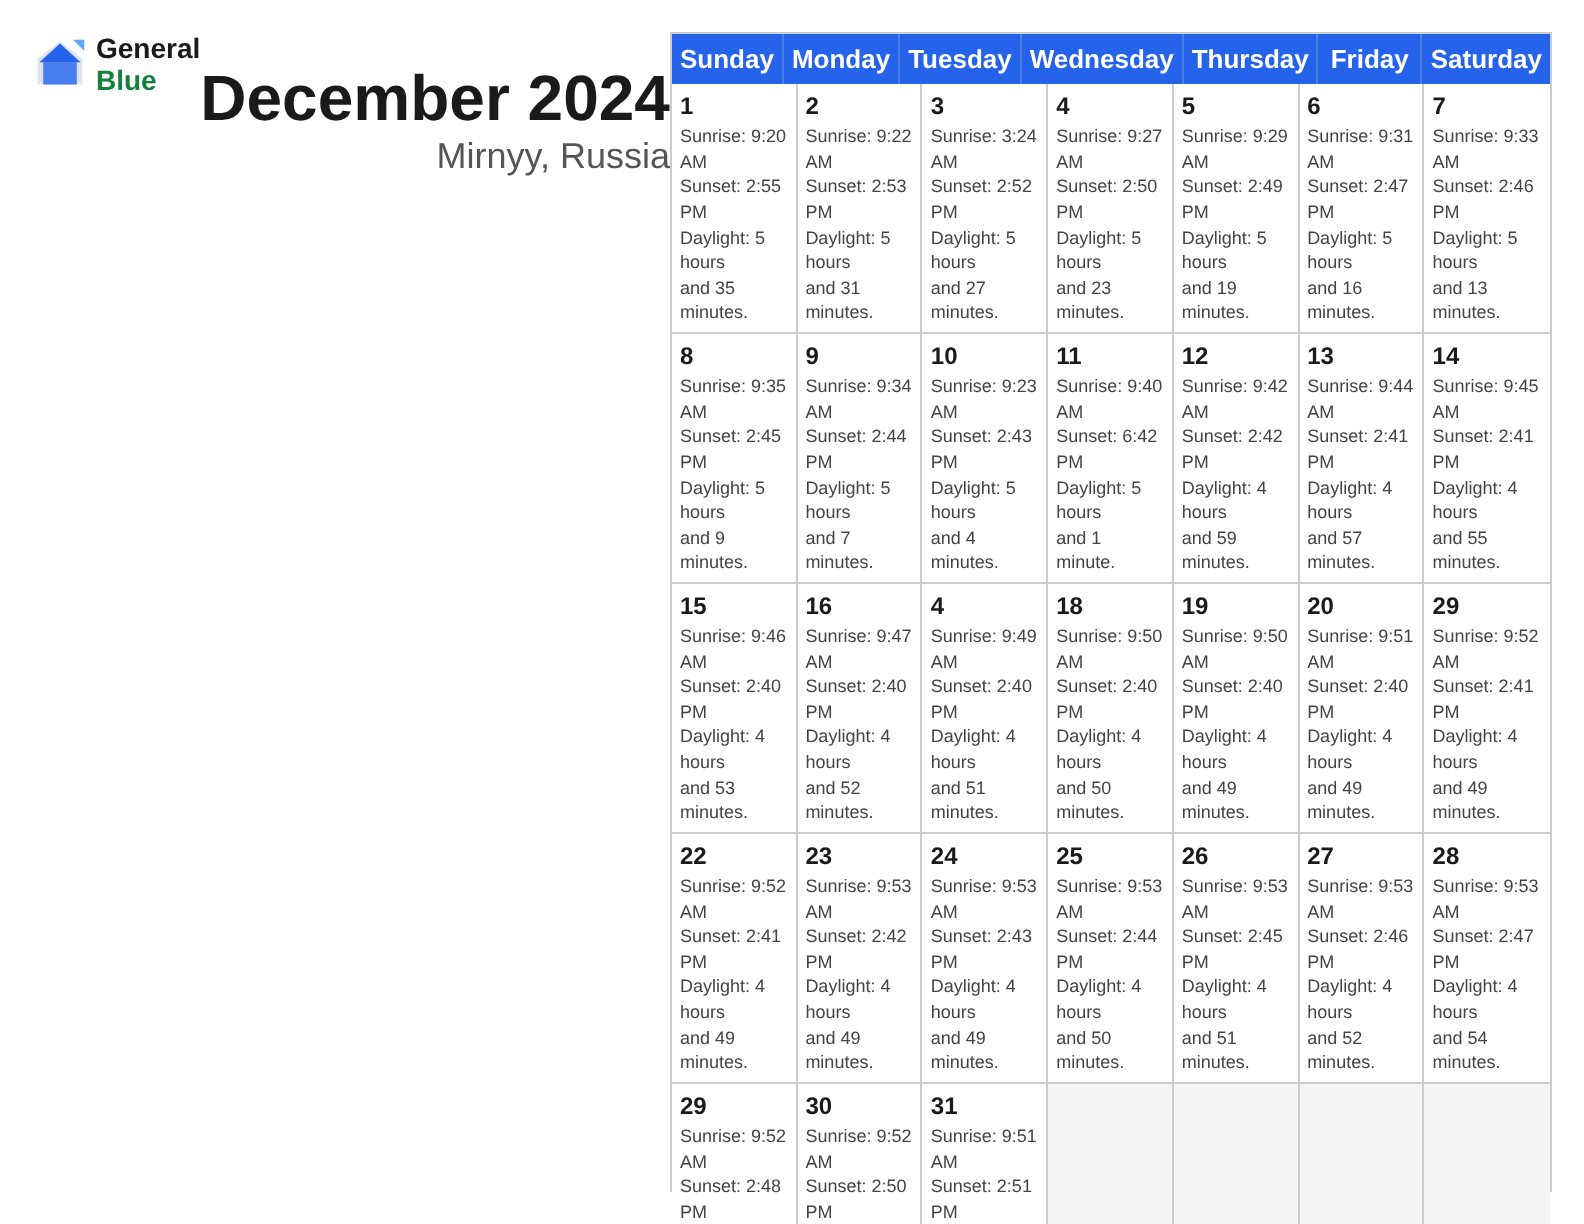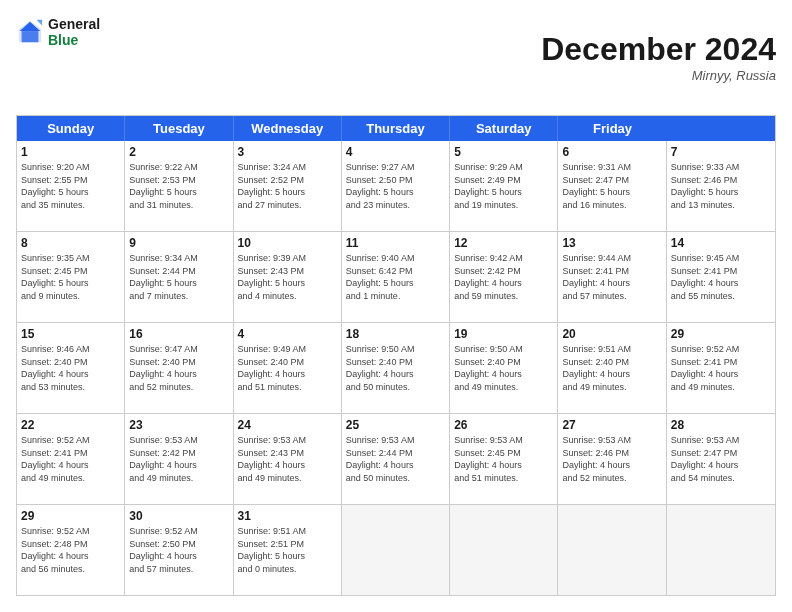--- a/index.html
+++ b/index.html
@@ -8,21 +8,20 @@
       background: #fff;
       width: 792px;
       height: 612px;
       overflow: hidden;
     }
     .page {
       width: 792px;
       height: 612px;
       padding: 16px;
       display: flex;
-      flex-direction: column;
     }
     .header {
       display: flex;
       justify-content: space-between;
       align-items: flex-start;
       margin-bottom: 10px;
     }
     .logo {
       display: flex;
       align-items: center;
@@ -35,30 +34,28 @@
     .title-block {
       text-align: right;
     }
     .month-title {
       font-size: 32px;
       font-weight: bold;
       color: #1a1a1a;
       margin-top: 15px;
     }
     .location {
-      font-size: 13px;
+      font-size: 18px;
       color: #555;
-      font-style: italic;
     }
     .calendar {
       flex: 1;
       display: flex;
       flex-direction: column;
       border: 1px solid #ccc;
-      margin-top: 22px;
     }
     .cal-header {
       display: grid;
       grid-template-columns: repeat(7, 1fr);
       background: #2563eb;
     }
     .cal-header-cell {
       color: #fff;
       font-weight: bold;
       font-size: 13px;
@@ -124,25 +121,26 @@
     </div>
     <div class="title-block">
       <div class="month-title">December 2024</div>
       <div class="location">Mirnyy, Russia</div>
     </div>
   </div>
 
   <div class="calendar">
     <div class="cal-header" id="cal-header-row">
         <div class="cal-header-cell">Sunday</div>
+        <div class="cal-header-cell">Monday</div>
         <div class="cal-header-cell">Tuesday</div>
         <div class="cal-header-cell">Wednesday</div>
         <div class="cal-header-cell">Thursday</div>
+        <div class="cal-header-cell">Friday</div>
         <div class="cal-header-cell">Saturday</div>
-        <div class="cal-header-cell">Friday</div>
       </div>
     <div class="cal-body" id="cal-body">
         <div class="cal-row">
           <div class="cal-cell">
             <span class="day-num">1</span>
             <div class="cell-text" style="white-space: pre-line;">Sunrise: 9:20 AM
 Sunset: 2:55 PM
 Daylight: 5 hours
 and 35 minutes.</div>
           </div>
@@ -199,21 +197,21 @@
           </div>
           <div class="cal-cell">
             <span class="day-num">9</span>
             <div class="cell-text" style="white-space: pre-line;">Sunrise: 9:34 AM
 Sunset: 2:44 PM
 Daylight: 5 hours
 and 7 minutes.</div>
           </div>
           <div class="cal-cell">
             <span class="day-num">10</span>
-            <div class="cell-text" style="white-space: pre-line;">Sunrise: 9:39 AM
+            <div class="cell-text" style="white-space: pre-line;">Sunrise: 9:23 AM
 Sunset: 2:43 PM
 Daylight: 5 hours
 and 4 minutes.</div>
           </div>
           <div class="cal-cell">
             <span class="day-num">11</span>
             <div class="cell-text" style="white-space: pre-line;">Sunrise: 9:40 AM
 Sunset: 6:42 PM
 Daylight: 5 hours
 and 1 minute.</div>

